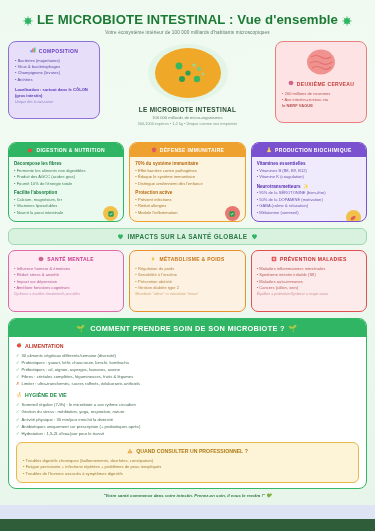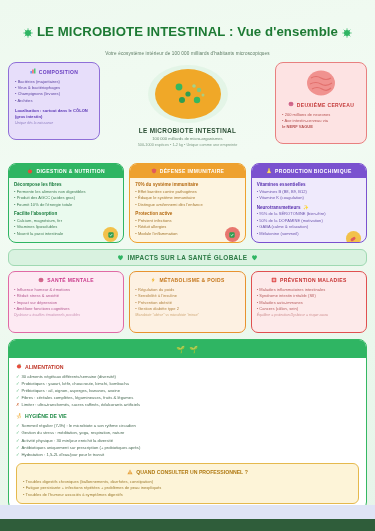--- a/index.html
+++ b/index.html
@@ -10,21 +10,21 @@
     -webkit-font-smoothing:antialiased;
   }
   .page{
     position:relative;width:375px;height:531px;box-sizing:border-box;
     background:linear-gradient(165deg,#eef9ef 0%,#f2fbf3 35%,#eaf7ec 70%,#e6f4e9 100%);
     padding:6px 8px 0 8px;
   }
   
   .hdr{text-align:center;padding:6px 0 2px;}
   .hdr h1{
-    margin:12px;font-size:13.2px;font-weight:bold;color:#1d7a34;letter-spacing:.1px;
+    margin:0;font-size:13.2px;font-weight:bold;color:#1d7a34;letter-spacing:.1px;
     white-space:nowrap;
   }
   .hdr .sub{margin-top:3px;font-size:4.6px;color:#5c7a63;letter-spacing:.15px;}
   .germ{display:inline-block;vertical-align:middle;}
   .germ svg{display:block;}
   
   .card{border-radius:7px;box-sizing:border-box;position:relative;overflow:hidden;}
   .ctitle{
     font-size:5px;font-weight:bold;text-align:center;letter-spacing:.35px;
     display:flex;align-items:center;justify-content:center;gap:3px;
@@ -370,20 +370,21 @@
       <div class="li">• <span>Syndrome intestin irritable (SII)</span></div>
       <div class="li">• <span>Maladies auto-immunes</span></div>
       <div class="li">• <span>Cancers (côlon, sein)</span></div>
       <div class="note">Équilibre = protection Dysbiose = risque accru</div>
     </div>
   </div>
 
   <div class="care">
     <div class="care-h">
       <span>🌱</span>
+      <span>COMMENT PRENDRE SOIN DE SON MICROBIOTE ?</span>
       <span>🌱</span>
     </div>
     <div class="care-b">
 
       <div class="grp-h">
         <span>
           <svg width="6" height="6" viewBox="0 0 12 12">
               <circle cx="6" cy="7" r="4.2" fill="#e74c3c"></circle>
               <rect x="5.6" y="1.6" width=".8" height="2.2" fill="#6a4a2a"></rect>
               <ellipse cx="8" cy="2.6" rx="1.6" ry=".9" fill="#57b85f"></ellipse>

